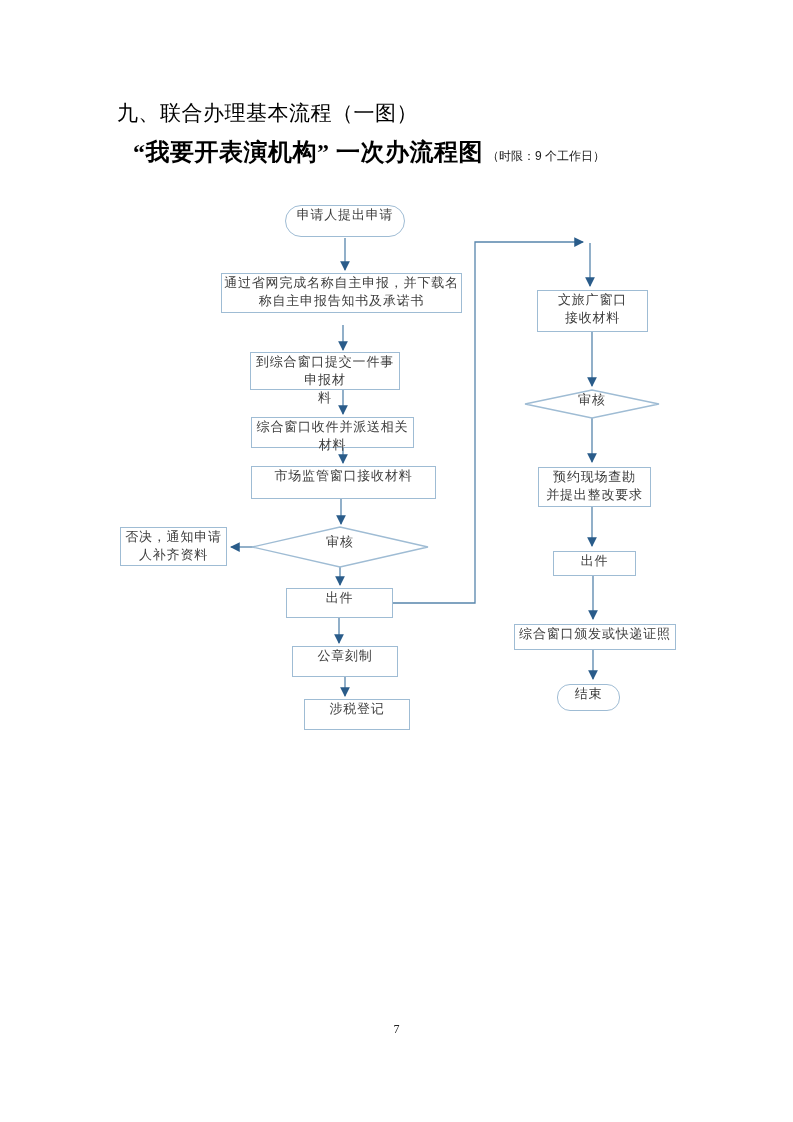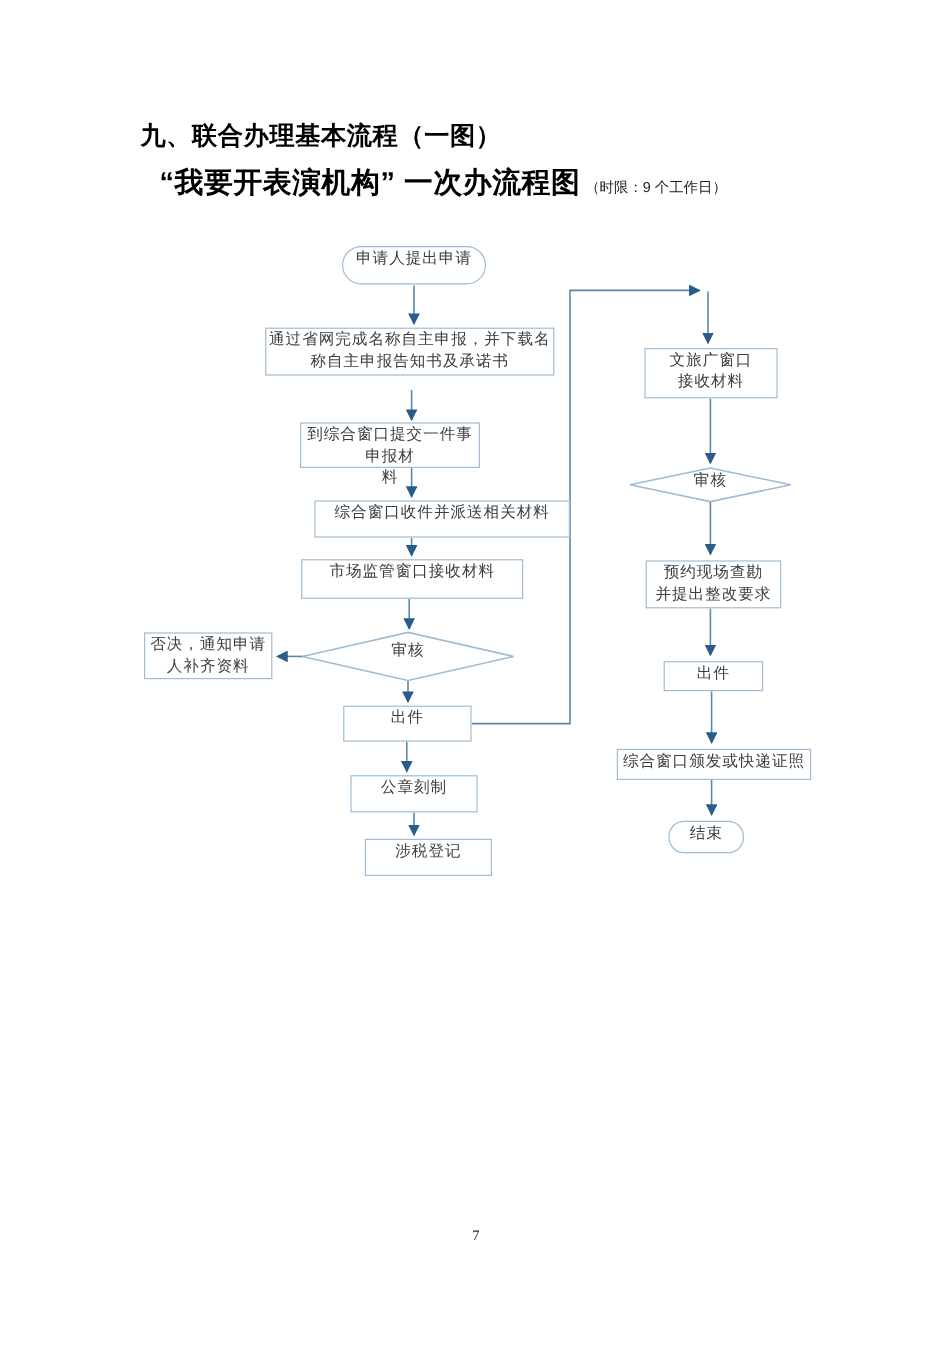--- a/index.html
+++ b/index.html
@@ -13,29 +13,29 @@
     position:relative;
     width:793px;height:1122px;
     background:#ffffff;
     overflow:hidden;
     font-family:"Liberation Serif", serif;
   }
   .heading{
     position:absolute;left:117px;top:99px;
     margin:0;
     font-family:"Liberation Sans", sans-serif;
-    font-size:21px;font-weight:bold;color:#000;
+    font-size:21px;font-weight:normal;color:#000;
     letter-spacing:0.5px;white-space:nowrap;
   }
   .subtitle{
     position:absolute;left:133px;top:136px;
     white-space:nowrap;
   }
   .subtitle .main{
-    font-family:Liberation Sans, sans-serif;
+    font-family:Liberation Serif, serif;
     font-size:24px;font-weight:bold;color:#000;
     letter-spacing:0.5px;
   }
   .subtitle .note{
     font-family:Liberation Sans, sans-serif;
     font-size:12px;font-weight:normal;color:#1a1a1a;
     margin-left:4px;
   }
   .chart{position:absolute;left:0;top:0;width:793px;height:1122px;}
   .chart svg{position:absolute;left:0;top:0;}
@@ -117,21 +117,21 @@
     <div class="node" style="left:221px;top:273px;width:241px;height:40px;">
       <span>通过省网完成名称自主申报，并下载名
 称自主申报告知书及承诺书</span>
     </div>
 
     <div class="node" style="left:250px;top:352px;width:150px;height:38px;">
       <span>到综合窗口提交一件事申报材
 料</span>
     </div>
 
-    <div class="node" style="left:251px;top:417px;width:213px;height:31px;margin-left:11px;">
+    <div class="node" style="left:251px;top:417px;width:163px;height:31px;">
       <span>综合窗口收件并派送相关材料</span>
     </div>
 
     <div class="node" style="left:251px;top:466px;width:185px;height:33px;">
       <span>市场监管窗口接收材料</span>
     </div>
 
     <div class="node dlabel" style="left:300px;top:533px;width:80px;height:28px;">
       <span>审核</span>
     </div>

